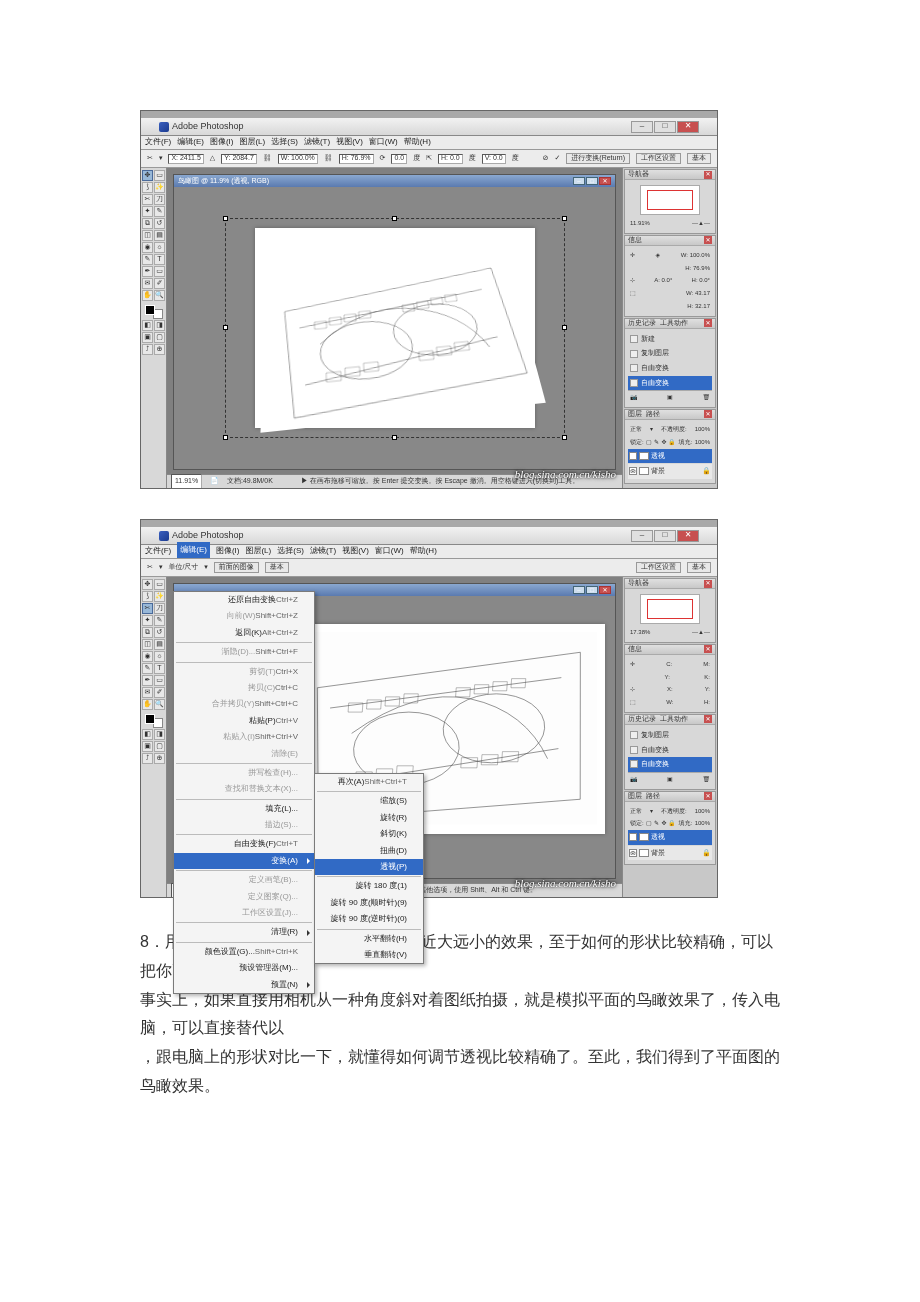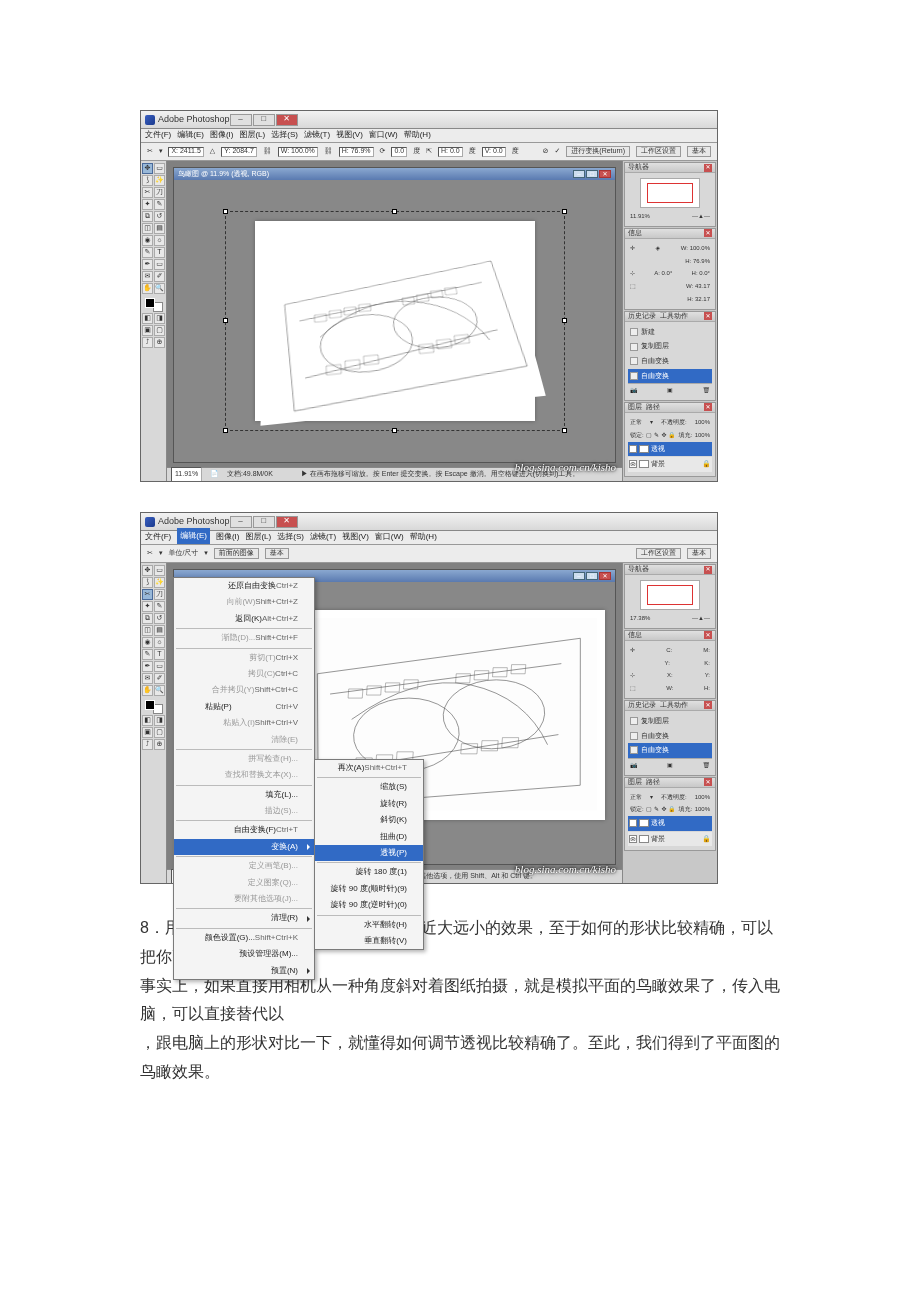--- a/index.html
+++ b/index.html
@@ -24,24 +24,25 @@
       position: relative;
       margin-bottom: 30px;
       margin-top: 70px;
     }
     .ps-titlebar {
       height: 18px;
       background: linear-gradient(#f2f2f2, #d8d8d8);
       border-bottom: 1px solid #888;
       display: flex;
       align-items: center;
-      justify-content: flex-start;
-      padding: 0 4px;
+      justify-content: space-between;
+      padding: 0 18px;
       font-size: 9px;
       color: #333;
+      margin-top: 7px;
     }
     .ps-title-left { display: flex; align-items: center; gap: 3px; }
     .ps-logo {
       width: 10px; height: 10px;
       background: linear-gradient(135deg, #3a5fbf, #1a3a8f);
       border-radius: 2px;
     }
     .ps-winbtns { display: flex; gap: 1px; }
     .ps-winbtn {
       width: 22px; height: 12px;
@@ -750,21 +751,21 @@
           <div class="dd-item dis">
             <span>拷贝(C)</span>
             <span style="color: rgb(102, 102, 102);">Ctrl+C</span>
           </div>
           <div class="dd-item dis">
             <span>合并拷贝(Y)</span>
             <span style="color: rgb(102, 102, 102);">Shift+Ctrl+C</span>
           </div>
           <div class="dd-item">
             <span>粘贴(P)</span>
-            <span style="color: rgb(102, 102, 102); margin-left: 44px;">Ctrl+V</span>
+            <span style="color: rgb(102, 102, 102);">Ctrl+V</span>
           </div>
           <div class="dd-item dis">
             <span>粘贴入(I)</span>
             <span style="color: rgb(102, 102, 102);">Shift+Ctrl+V</span>
           </div>
           <div class="dd-item dis">
             <span>清除(E)</span>
           </div>
           <div class="dd-sep"></div>
           <div class="dd-item dis">
@@ -790,21 +791,21 @@
             <span class="arrow"></span>
           </div>
           <div class="dd-sep"></div>
           <div class="dd-item dis">
             <span>定义画笔(B)...</span>
           </div>
           <div class="dd-item dis">
             <span>定义图案(Q)...</span>
           </div>
           <div class="dd-item dis">
-            <span>要附其他选项(J)...</span>
+            <span>工作区设置(J)...</span>
           </div>
           <div class="dd-sep"></div>
           <div class="dd-item">
             <span>清理(R)</span>
             <span class="arrow"></span>
           </div>
           <div class="dd-sep"></div>
           <div class="dd-item">
             <span>颜色设置(G)...</span>
             <span style="color: rgb(102, 102, 102);">Shift+Ctrl+K</span>

